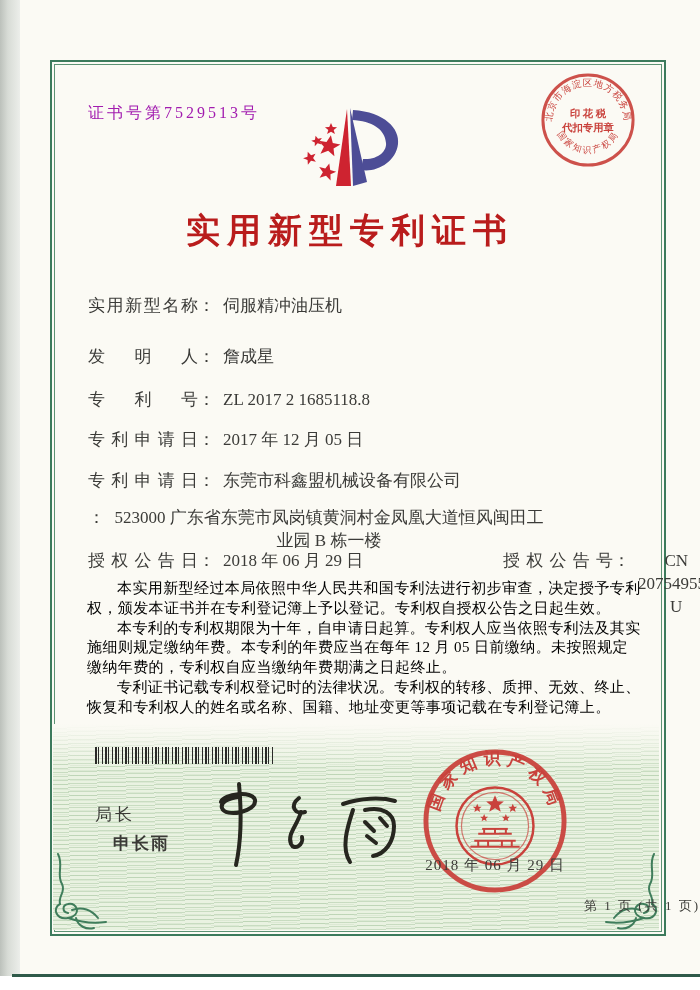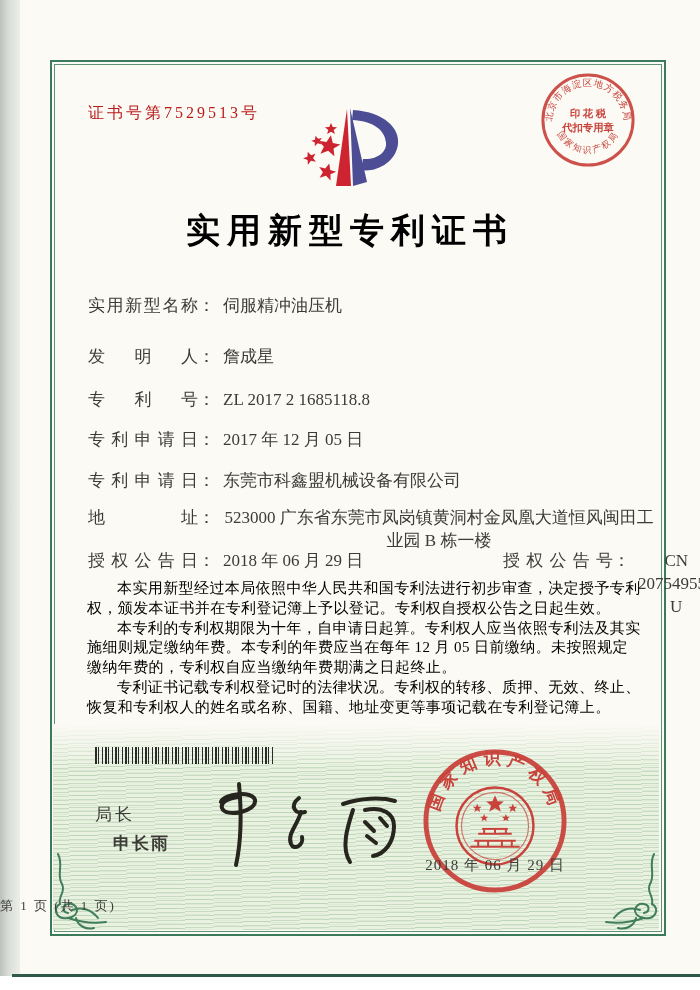--- a/index.html
+++ b/index.html
@@ -13,42 +13,42 @@
   .paper-edge{position:absolute;left:12px;top:974px;width:688px;height:3px;background:#2f5a49;}
   .frame{position:absolute;left:50px;top:60px;width:612px;height:872px;
     border:2px solid #3c7a5c;}
   .frame-inner{position:absolute;left:2px;top:2px;right:2px;bottom:2px;border:1px solid #5d9274;}
   .guilloche{position:absolute;left:53px;top:724px;width:606px;height:206px;
     background:
       linear-gradient(180deg,rgba(251,250,244,1) 0%,rgba(251,250,244,0) 22%),
       repeating-linear-gradient(178deg,rgba(122,168,116,0.30) 0px,rgba(122,168,116,0.30) 1px,rgba(255,255,255,0) 1px,rgba(255,255,255,0) 4px),
       repeating-linear-gradient(2deg,rgba(122,168,116,0.12) 0px,rgba(122,168,116,0.12) 1px,rgba(255,255,255,0) 1px,rgba(255,255,255,0) 5px),
       #e9f2e1;}
-  .cert-no{position:absolute;left:88px;top:103px;font-size:16px;letter-spacing:3px;color:#b91c1c;}
+  .cert-no{position:absolute;left:88px;top:103px;font-size:16px;letter-spacing:3px;color:#a21caf;}
   .title{position:absolute;left:0;width:700px;top:208px;text-align:center;
-    font-size:34px;font-weight:600;letter-spacing:7px;color:#000000;}
+    font-size:34px;font-weight:600;letter-spacing:7px;color:#b91c1c;}
   .row{position:absolute;left:88px;display:flex;font-size:17px;line-height:23px;color:#3b3b38;}
   .flabel{display:inline-block;width:110px;text-align:justify;text-align-last:justify;flex:none;}
   .fcolon{flex:none;margin-right:8px;}
   .fvalue{max-width:432px;text-align:center;}
   .grant-right{position:absolute;left:415px;top:0;display:flex;}
   .paras{position:absolute;left:87px;top:579px;width:554px;font-size:15px;
     line-height:19.8px;color:#000000;letter-spacing:0.4px;}
   .paras p{margin:0;text-indent:2em;}
   .barcode{position:absolute;left:95px;top:747px;width:178px;height:17px;
     background:repeating-linear-gradient(90deg,#2a2a28 0 2px,transparent 2px 3px,#2a2a28 3px 4px,transparent 4px 7px,#2a2a28 7px 8px,transparent 8px 10px);}
   .signer-title{position:absolute;left:95px;top:803px;font-size:17px;letter-spacing:3px;color:#3a3a36;}
   .signer-name{position:absolute;left:113px;top:832px;font-size:17px;letter-spacing:2px;color:#3a3a36;font-weight:bold;}
   .signature{position:absolute;left:195px;top:768px;}
   .logo{position:absolute;left:283px;top:96px;}
   .stamp-top{position:absolute;left:539px;top:71px;}
   .stamp-bottom{position:absolute;left:421px;top:747px;}
   .seal-date{position:absolute;left:413px;top:856px;width:164px;text-align:center;
     font-size:15px;color:#3c3c38;letter-spacing:1px;}
-  .page-num{position:absolute;left:0;width:700px;top:897px;text-align:left;
+  .page-num{position:absolute;left:0;width:700px;top:897px;text-align:right;
     font-size:13px;color:#3e3e3a;letter-spacing:2px;}
   .flourish{position:absolute;}
   .fl-left{left:48px;top:852px;}
   .fl-right{left:598px;top:852px;transform:scaleX(-1);}
   .seal-text{font-family:"Liberation Serif",serif;}
 </style>
 </head>
 <body>
 
 <div class="scan-strip"></div>
@@ -115,21 +115,20 @@
   <span class="flabel">专利申请日</span>
     <span class="fcolon">：</span>
     <span class="fvalue">2017 年 12 月 05 日</span>
 </div>
 <div class="row" style="top:469px">
   <span class="flabel">专利申请日</span>
     <span class="fcolon">：</span>
     <span class="fvalue">东莞市科鑫盟机械设备有限公司</span>
 </div>
 <div class="row" style="top:506px">
-  <span class="flabel">地址</span>
     <span class="fcolon">：</span>
     <span class="fvalue">523000 广东省东莞市凤岗镇黄洞村金凤凰大道恒风闽田工业园 B 栋一楼</span>
 </div>
 
 <div class="row" style="top:549px;left:88px;width:560px">
   <span class="flabel">授权公告日</span>
     <span class="fcolon">：</span>
     <span class="fvalue">2018 年 06 月 29 日</span>
   <span class="grant-right">
     <span class="flabel">授权公告号</span>

